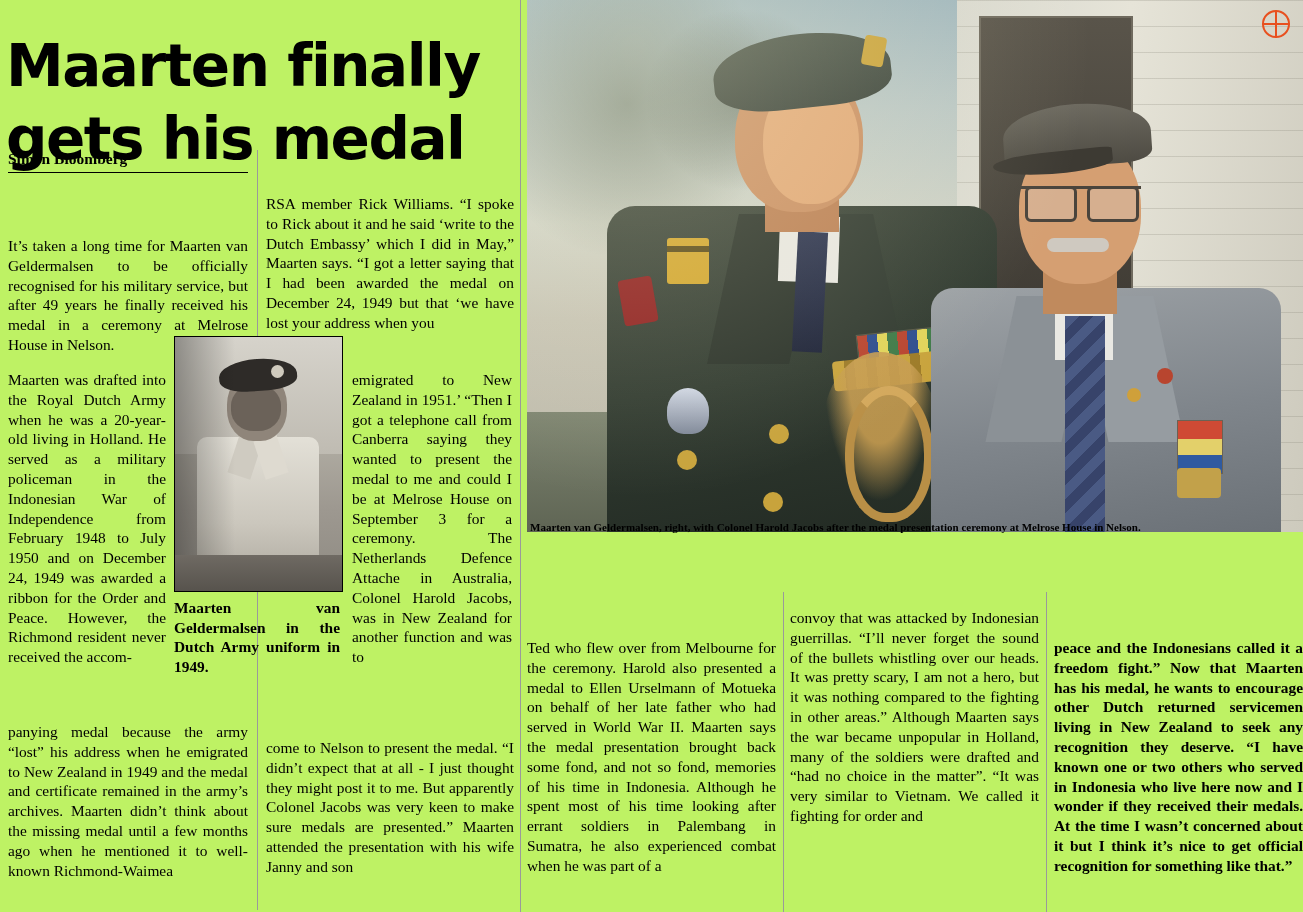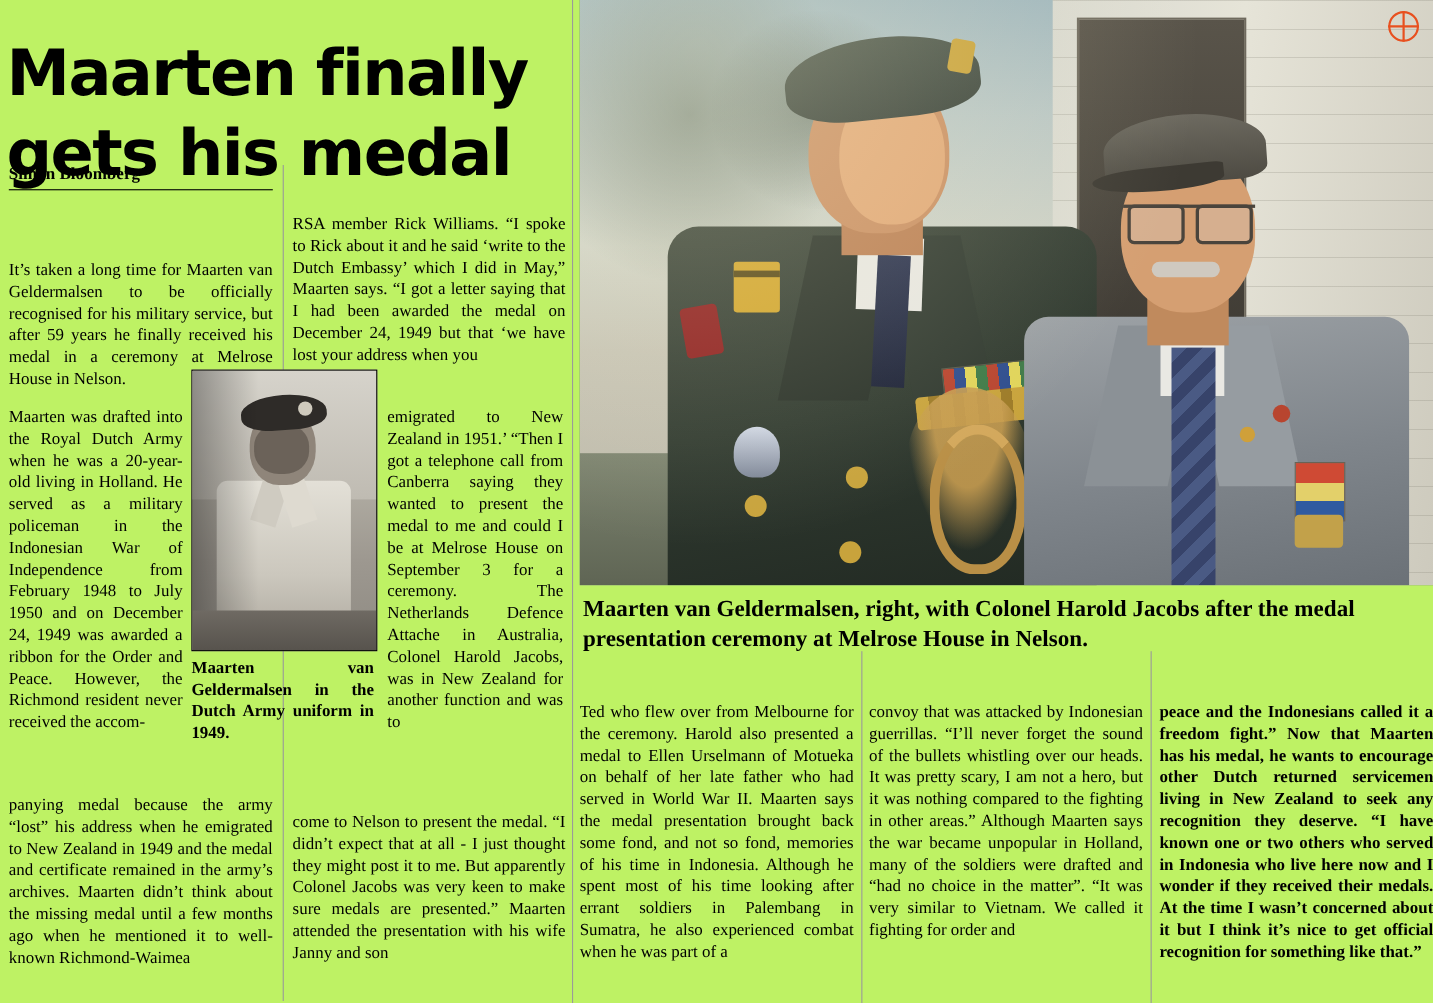--- a/index.html
+++ b/index.html
@@ -361,31 +361,31 @@
 
   .mp-sun {
     position: absolute; left: 0; top: 0; width: 100%; height: 100%;
     background: radial-gradient(circle at 14% 8%, rgba(255,248,210,0.30), rgba(255,255,255,0) 55%);
     pointer-events: none;
   }
 
   .photo-cap-main {
     position: absolute;
     left: 530px;
-    top: 540px;
+    top: 520px;
     width: 773px;
     font-family: "Liberation Serif", serif;
     font-weight: bold;
-    font-size: 21px;
+    font-size: 11px;
     line-height: 1.3;
   }
 
   
   #col3 { left: 527px; top: 594px; width: 249px; }
-  #col4 { left: 790px; top: 594px; width: 249px; }
+  #col4 { left: 790px; top: 564px; width: 249px; }
   #col5 { left: 1054px; top: 594px; width: 249px; font-weight: bold; }
 
   
   .vrule {
     position: absolute;
     width: 1px;
     background: #9a9a9a;
   }
   #vr1 { left: 257px; top: 150px; height: 760px; }
   #vr2 { left: 520px; top: 0px;   height: 912px; }
@@ -412,21 +412,21 @@
   </h1>
 
   <div class="byline">Simon Bloomberg</div>
 
   <div class="vrule" id="vr1"></div>
   <div class="vrule" id="vr2"></div>
   <div class="vrule" id="vr3"></div>
   <div class="vrule" id="vr4"></div>
 
   <div class="col" id="col1a">
-    <p>It’s taken a long time for Maarten van Geldermalsen to be officially recognised for his military service, but after 59 years he finally received his medal in a ceremony at Melrose House in Nelson.</p>
+    <p>It’s taken a long time for Maarten van Geldermalsen to be officially recognised for his military service, but after 49 years he finally received his medal in a ceremony at Melrose House in Nelson.</p>
   </div>
   <div class="col" id="col1b">
     <p>Maarten was drafted into the Royal Dutch Army when he was a 20-year-old living in Holland. He served as a military policeman in the Indonesian War of Independence from February 1948 to July 1950 and on December 24, 1949 was awarded a ribbon for the Order and Peace. However, the Richmond resident never received the accom-</p>
   </div>
   <div class="col" id="col1c">
     <p>panying medal because the army “lost” his address when he emigrated to New Zealand in 1949 and the medal and certificate remained in the army’s archives. Maarten didn’t think about the missing medal until a few months ago when he mentioned it to well-known Richmond-Waimea</p>
   </div>
 
   <div id="photo-soldier">
     <div class="sold-bg"></div>

